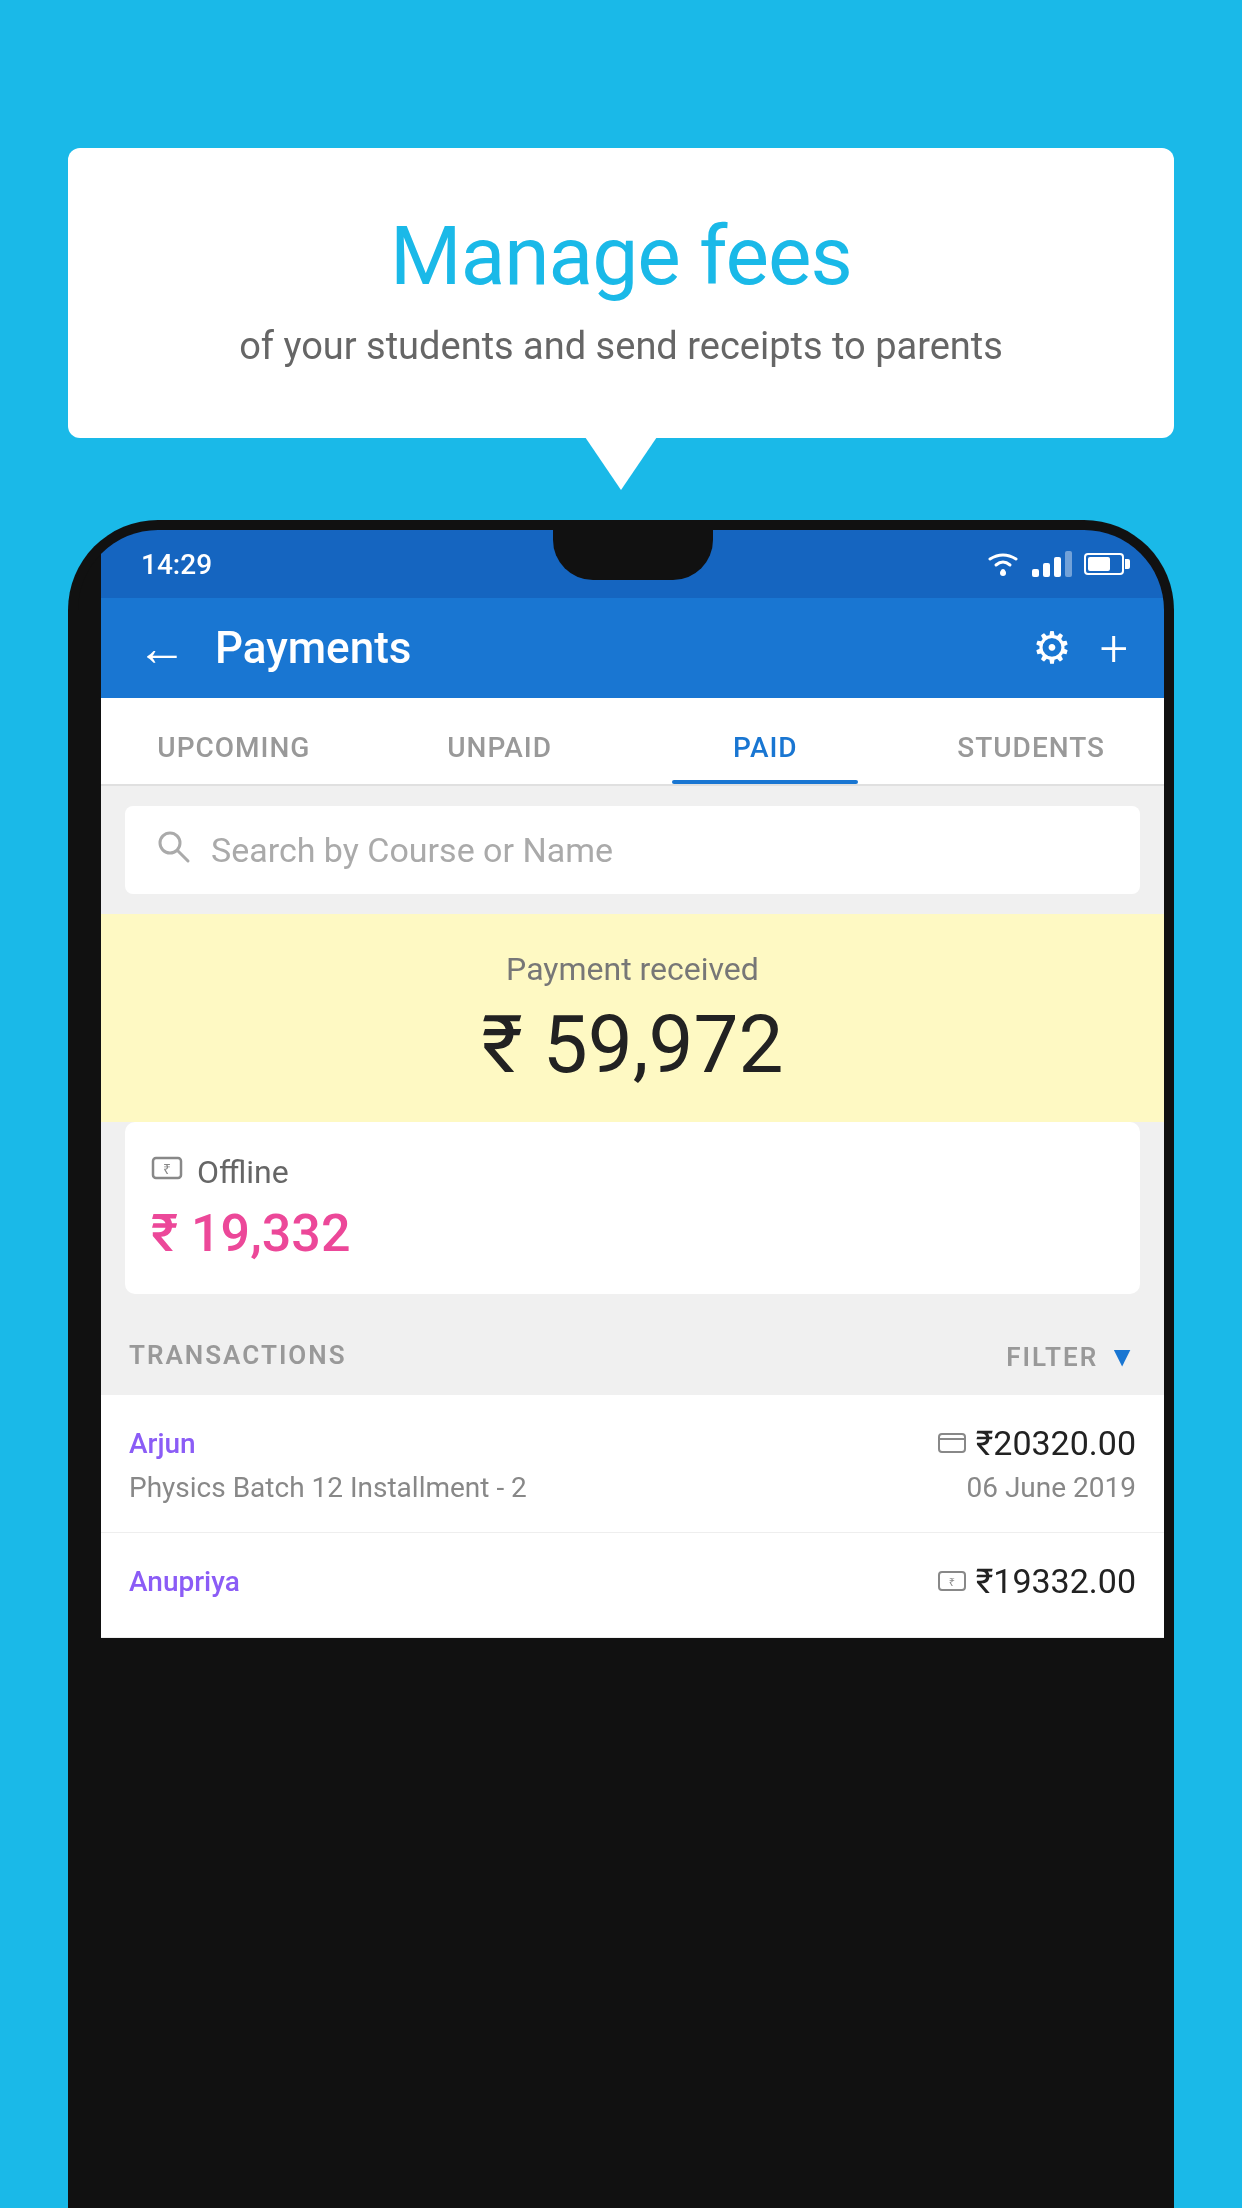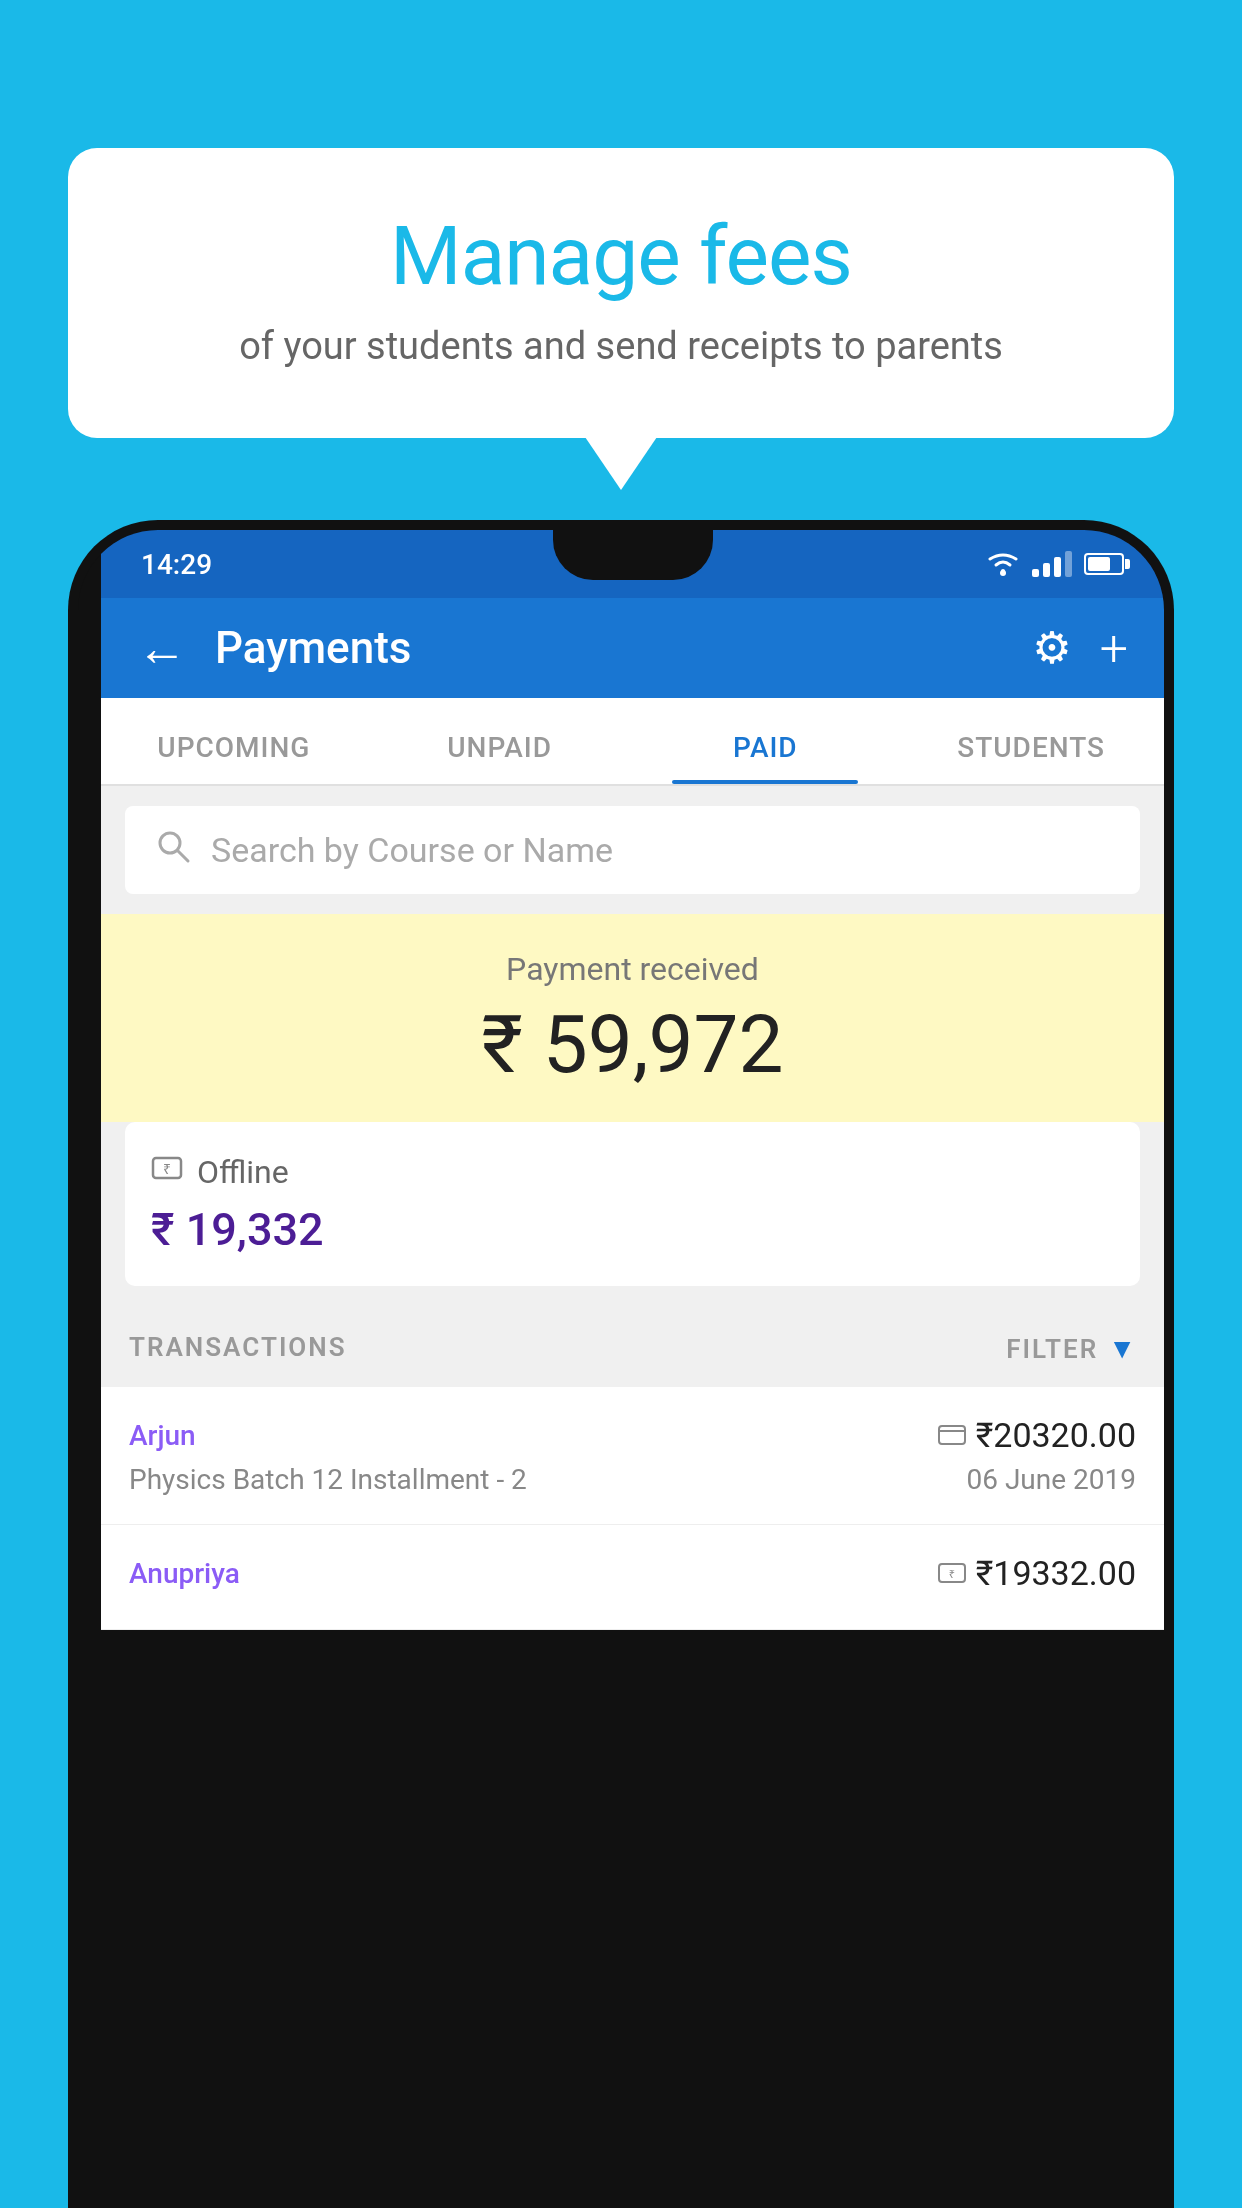--- a/index.html
+++ b/index.html
@@ -12,21 +12,21 @@
       position: relative;
     }
 
     
     .hero-card {
       position: absolute;
       top: 148px;
       left: 68px;
       right: 68px;
       background: #fff;
-      border-radius: 29px;
+      border-radius: 12px;
       padding: 60px 80px 70px;
       text-align: center;
     }
     .hero-card::after {
       content: '';
       position: absolute;
       bottom: -52px;
       left: 50%;
       transform: translateX(-50%);
       border-left: 38px solid transparent;
@@ -268,23 +268,23 @@
     }
     .payment-card-icon {
       font-size: 30px;
       color: #888;
     }
     .payment-card-type {
       font-size: 32px;
       color: #666;
     }
     .payment-card-amount {
-      font-size: 45px;
+      font-size: 52px;
       font-weight: 500;
-      color: #4c1d95;
+      color: #ec4899;
     }
 
     
     .transactions-header {
       background: #f0f0f0;
       display: flex;
       align-items: flex-start;
       padding: 22px 28px;
       justify-content: space-between;
     }

